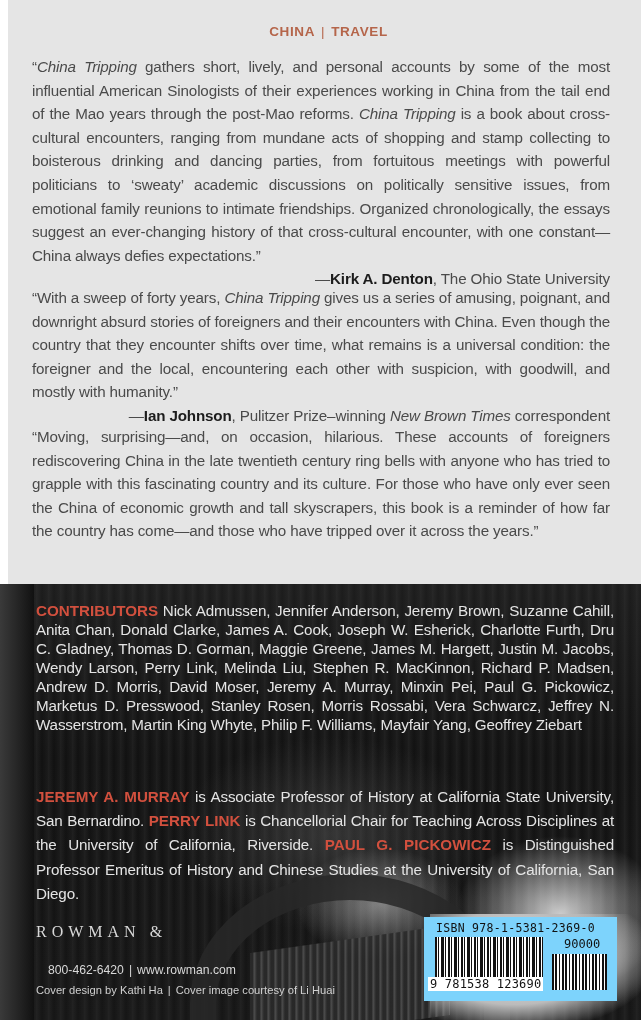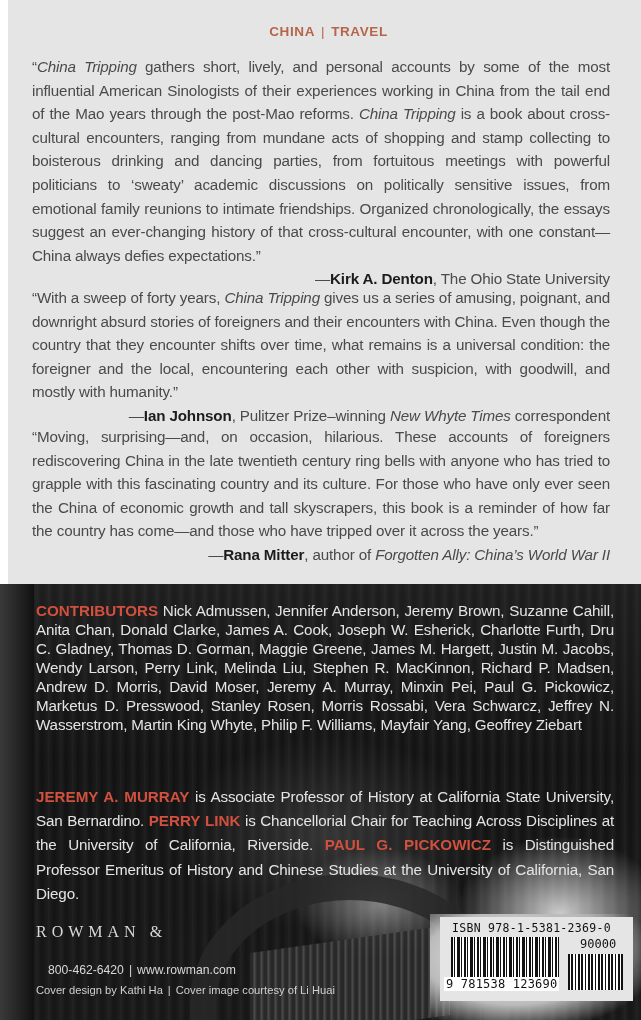--- a/index.html
+++ b/index.html
@@ -88,22 +88,22 @@
       position: absolute; left: 48px; top: 963px;
       font-family: "Liberation Sans", sans-serif; font-size: 12.2px; color: #d8d8d8;
     }
     .credits {
       position: absolute; left: 36px; top: 984px;
       font-family: "Liberation Sans", sans-serif; font-size: 11.2px; color: #cfcfcf;
     }
     .sep-bar { margin: 0 5px; }
 
     .barcode-box {
-      position: absolute; left: 440px; top: 917px; width: 193px; height: 84px;
-      background: #e5e5e5;
+      position: absolute; left: 424px; top: 917px; width: 193px; height: 84px;
+      background: #7dd3fc;
     }
     .isbn-text {
       position: absolute; left: 12px; top: 4px;
       font-family: "DejaVu Sans Mono", monospace; font-size: 11.5px; color: #111;
       letter-spacing: 0.3px;
     }
     .bars-main {
       position: absolute; left: 11px; top: 20px; width: 108px; height: 40px;
       background: repeating-linear-gradient(90deg,
         #111 0, #111 2px, #fff 2px, #fff 3px, #111 3px, #111 4px, #fff 4px, #fff 6px,
@@ -135,28 +135,25 @@
 
   <div class="blurb blurb1">
     <span>“</span><i>China Tripping</i><span> gathers short, lively, and personal accounts by some of the most influential American Sinologists of their experiences working in China from the tail end of the Mao years through the post-Mao reforms. </span><i>China Tripping</i><span> is a book about cross-cultural encounters, ranging from mundane acts of shopping and stamp collecting to boisterous drinking and dancing parties, from fortuitous meetings with powerful politicians to ‘sweaty’ academic discussions on politically sensitive issues, from emotional family reunions to intimate friendships. Organized chronologically, the essays suggest an ever-changing history of that cross-cultural encounter, with one constant—China always defies expectations.”</span>
     <div class="attr">
       <span>—</span><b>Kirk A. Denton</b><span>, The Ohio State University</span>
     </div>
   </div>
 
   <div class="blurb blurb2">
     <span>“With a sweep of forty years, </span><i>China Tripping</i><span> gives us a series of amusing, poignant, and downright absurd stories of foreigners and their encounters with China. Even though the country that they encounter shifts over time, what remains is a universal condition: the foreigner and the local, encountering each other with suspicion, with goodwill, and mostly with humanity.”</span>
-    <span class="inline-attr"><span>—</span><b style="color:#1c1c1c">Ian Johnson</b><span>, Pulitzer Prize–winning </span><i>New Whyte Times</i><span> correspondent</span></span>
+    <span class="inline-attr"><span>—</span><b style="color:#1c1c1c">Ian Johnson</b><span>, Pulitzer Prize–winning </span><i>New Brown Times</i><span> correspondent</span></span>
   </div>
 
   <div class="blurb blurb3">
     <span>“Moving, surprising—and, on occasion, hilarious. These accounts of foreigners rediscovering China in the late twentieth century ring bells with anyone who has tried to grapple with this fascinating country and its culture. For those who have only ever seen the China of economic growth and tall skyscrapers, this book is a reminder of how far the country has come—and those who have tripped over it across the years.”</span>
-    <div class="attr">
-      <span>—</span><b>Rana Mitter</b><span>, author of </span><i>Forgotten Ally: China’s World War II</i>
-    </div>
   </div>
 </div>
 
 <div class="bottom">
   <div class="edge-left"></div>
   <div class="arch"></div>
   <div class="house"></div>
   <div class="bright"></div>
 </div>
 

